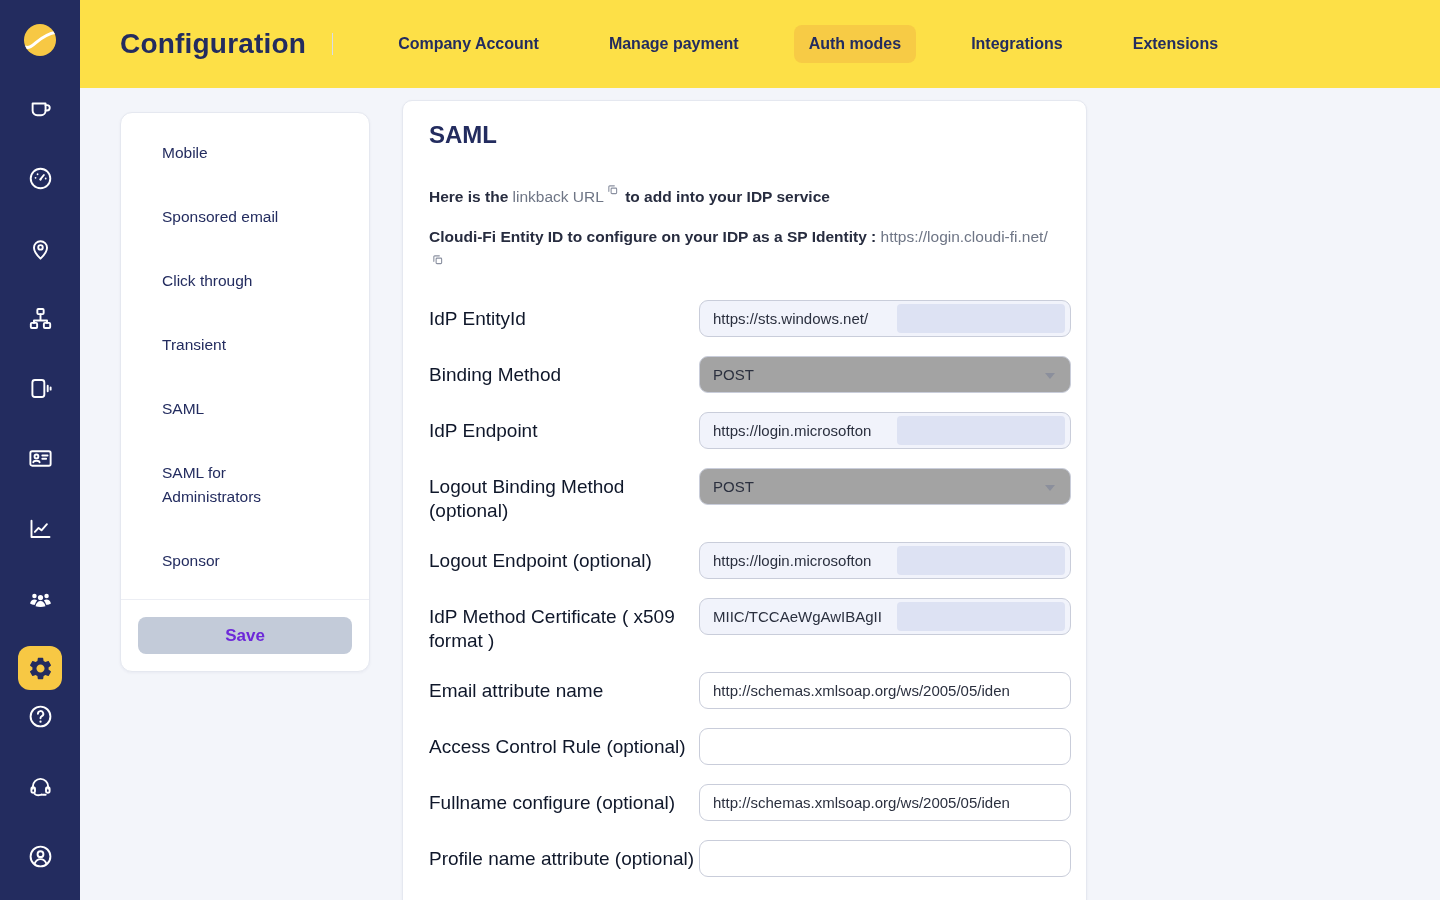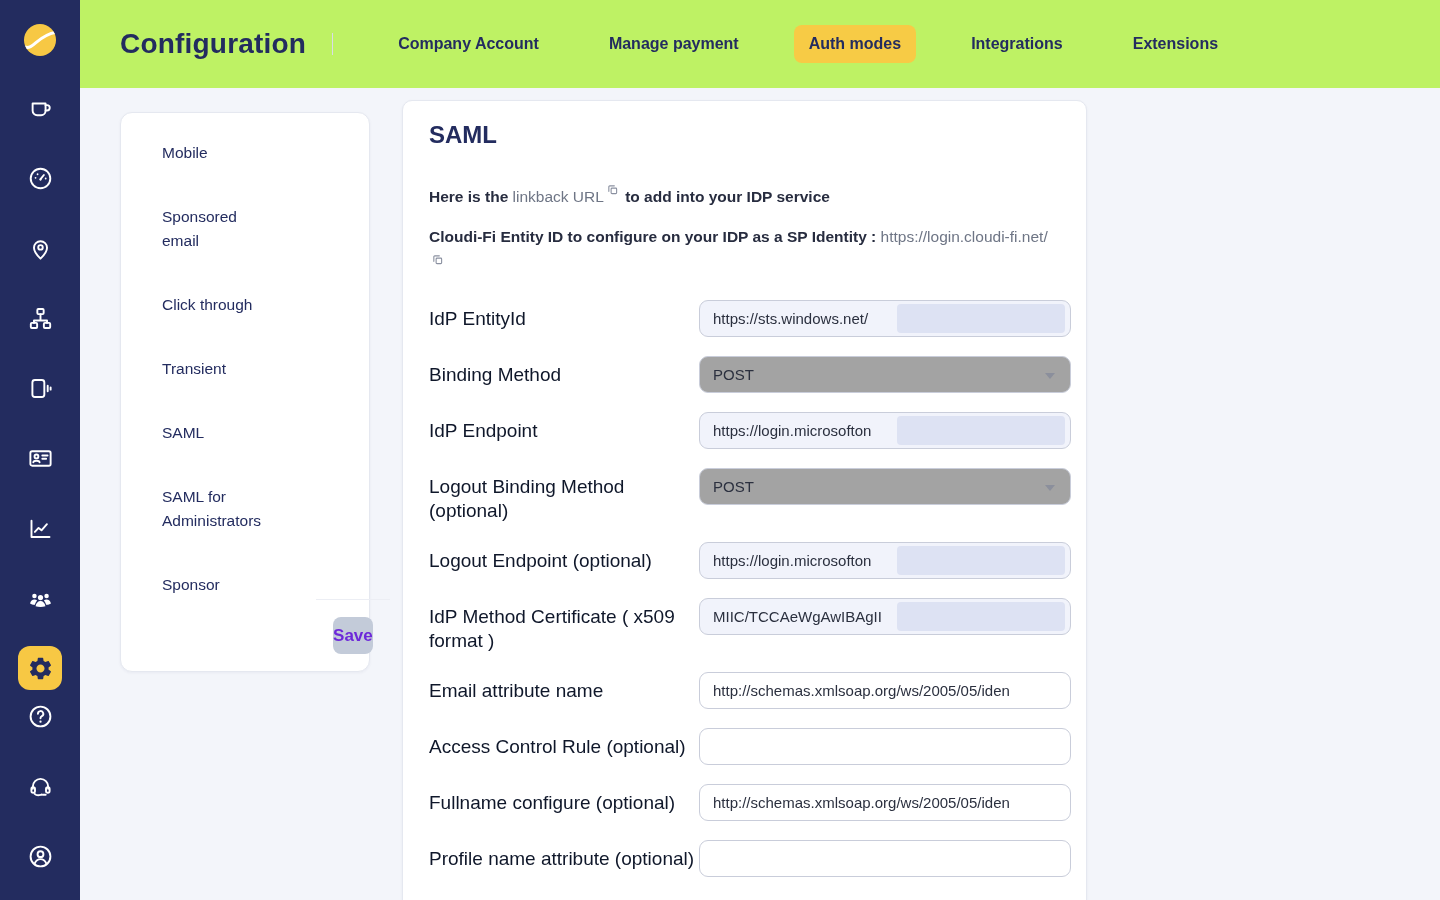--- a/index.html
+++ b/index.html
@@ -13,35 +13,35 @@
   .side-icons { position:absolute; top:86px; left:0; width:80px;
     display:flex; flex-direction:column; align-items:center; gap:26px; }
   .side-bottom { position:absolute; bottom:22px; left:0; width:80px;
     display:flex; flex-direction:column; align-items:center; gap:26px; }
   .side-item { width:44px; height:44px; display:flex; align-items:center; justify-content:center;
     border-radius:12px; cursor:pointer; flex:0 0 auto; }
   .side-item svg { width:27px; height:27px; }
   .side-item.active { background:#f7c844; }
 
   
-  .topbar { position:fixed; left:80px; top:0; width:1360px; height:88px; background:#bef264;
+  .topbar { position:fixed; left:80px; top:0; width:1360px; height:88px; background:#fde047;
     display:flex; align-items:center; z-index:5; }
   .page-title { margin-left:40px; font-size:28px; font-weight:700; color:#232c5f; letter-spacing:.2px; }
   .title-divider { width:1px; height:22px; background:#d9dce6; margin-left:26px; }
   .tabs { display:flex; align-items:flex-end; gap:40px; margin-left:50px; }
   .tab { font-size:16px; font-weight:700; color:#232c5f; padding:10px 15px; border-radius:8px;
     cursor:pointer; white-space:nowrap; }
   .tab.active { background:#f7cb45; }
 
   
   .content { position:absolute; top:88px; left:80px; width:1360px; height:812px; }
 
   .menu-card { position:absolute; left:40px; top:24px; width:250px; height:560px;
     background:#fff; border:1px solid #e5e8f0; border-radius:12px;
-    box-shadow:0 1px 3px rgba(35,44,95,.05); display:flex; flex-direction:row; }
+    box-shadow:0 1px 3px rgba(35,44,95,.05); display:flex; flex-direction:column; }
   .menu-list { list-style:none; padding-top:8px; }
   .menu-item { padding:20px 55px 20px 41px; font-size:15.5px; line-height:24px;
     color:#232c5f; font-weight:500; cursor:pointer; }
   .menu-footer { margin-top:auto; border-top:1px solid #eceef4; padding:17px; }
   .save-btn { width:100%; height:37px; background:#c3cbd9; color:#6d28d9; border:none;
     border-radius:8px; font-size:17px; font-weight:700; cursor:pointer;
     font-family:"Liberation Sans","DejaVu Sans",sans-serif; }
 
   .panel-card { position:absolute; left:322px; top:12px; width:685px; height:1100px;
     background:#fff; border:1px solid #e5e8f0; border-radius:10px;

